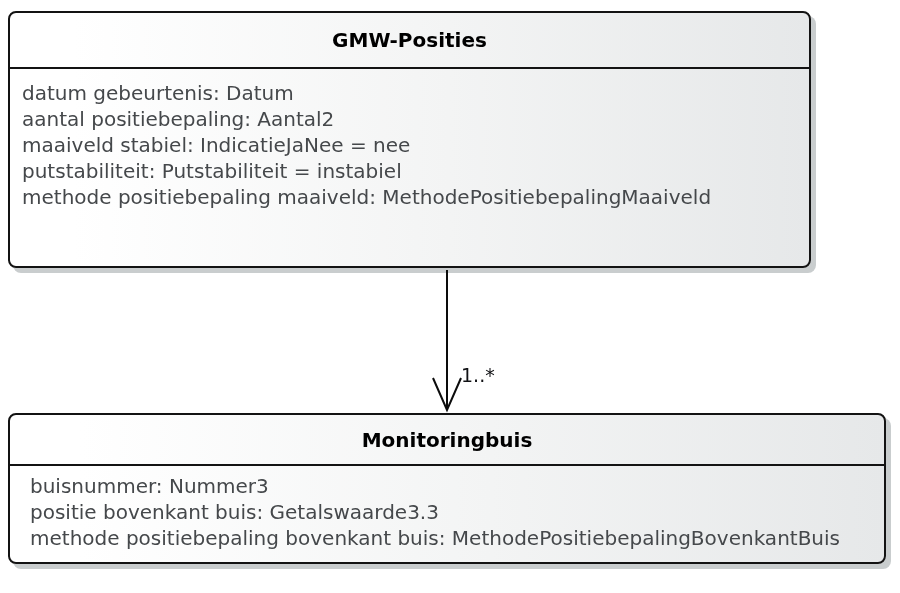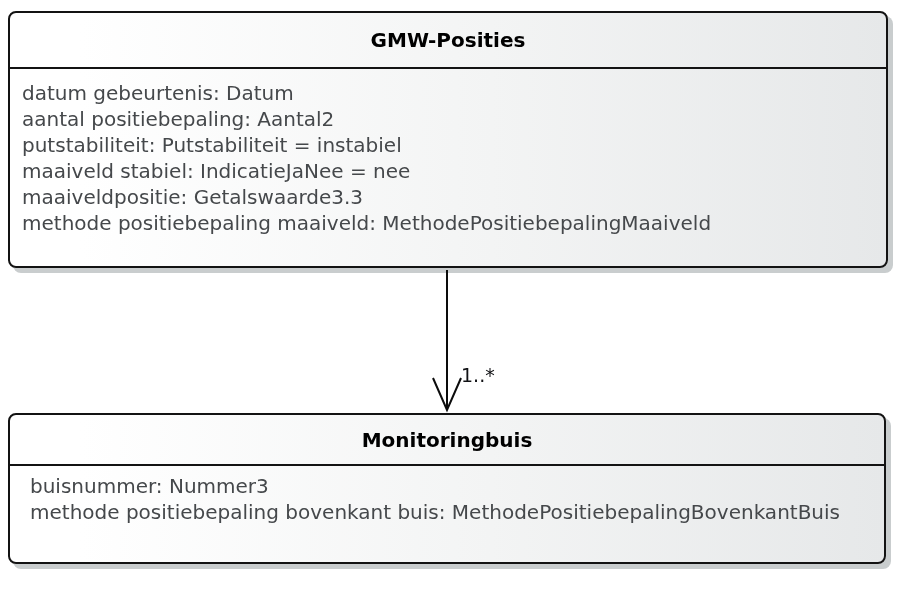--- a/index.html
+++ b/index.html
@@ -16,21 +16,21 @@
     overflow: hidden;
   }
   .uml-class {
     position: absolute;
     box-sizing: border-box;
     border: 2px solid #131313;
     border-radius: 8px;
     background: linear-gradient(90deg, #ffffff 8%, #f3f4f4 55%, #e6e8e9 100%);
     box-shadow: 5px 5px 0 #c9cdce;
   }
-  .class-top   { left: 8px;  top: 11px;  width: 880px; height: 257px; }
+  .class-top   { left: 8px;  top: 11px;  width: 803px; height: 257px; }
   .class-bottom{ left: 8px;  top: 413px; width: 878px; height: 151px; }
 
   .uml-class-title {
     box-sizing: border-box;
     border-bottom: 2px solid #131313;
     display: flex;
     align-items: center;
     justify-content: center;
     font-weight: bold;
     font-size: 20px;
@@ -72,35 +72,35 @@
 </head>
 <body>
 
 <div class="canvas">
 
   <div class="uml-class class-top">
     <div class="uml-class-title">GMW-Posities</div>
     <div class="uml-class-attrs">
       <div>datum gebeurtenis: Datum</div>
       <div>aantal positiebepaling: Aantal2</div>
+      <div>maaiveld stabiel: IndicatieJaNee = nee</div>
       <div>putstabiliteit: Putstabiliteit = instabiel</div>
-      <div>maaiveld stabiel: IndicatieJaNee = nee</div>
-      <div>maaiveldpositie: Getalswaarde3.3</div>
       <div>methode positiebepaling maaiveld: MethodePositiebepalingMaaiveld</div>
     </div>
   </div>
 
   <svg class="assoc-svg" viewBox="0 0 900 593" aria-hidden="true">
     <line x1="447" y1="270" x2="447" y2="410"></line>
     <polyline points="433,378 447,410 461,378"></polyline>
   </svg>
 
   <div class="multiplicity">1..*</div>
 
   <div class="uml-class class-bottom">
     <div class="uml-class-title">Monitoringbuis</div>
     <div class="uml-class-attrs">
       <div>buisnummer: Nummer3</div>
+      <div>positie bovenkant buis: Getalswaarde3.3</div>
       <div>methode positiebepaling bovenkant buis: MethodePositiebepalingBovenkantBuis</div>
     </div>
   </div>
 
 </div>
 
 </body></html>

